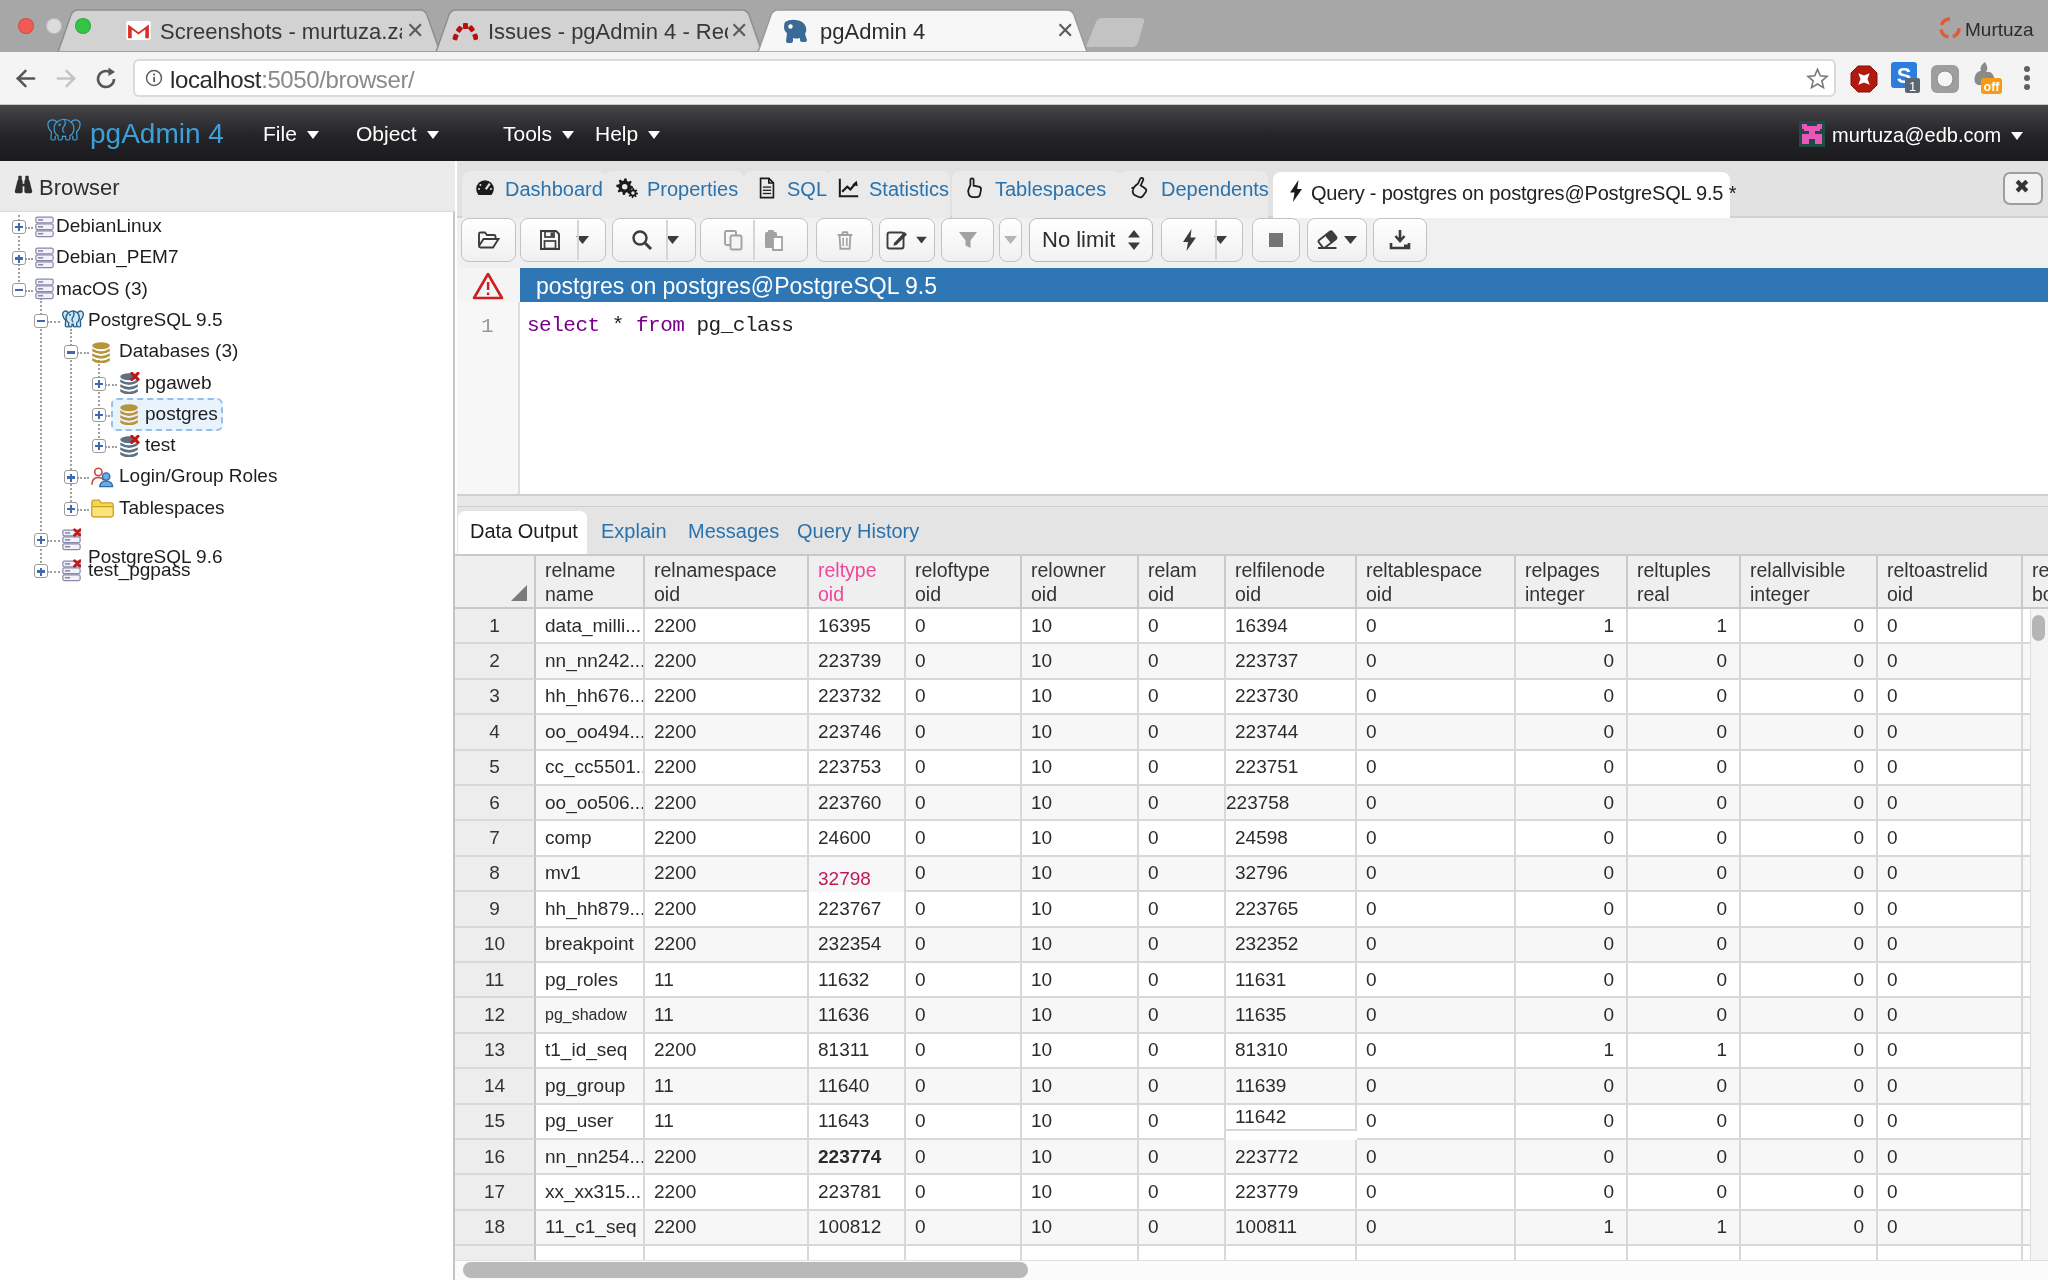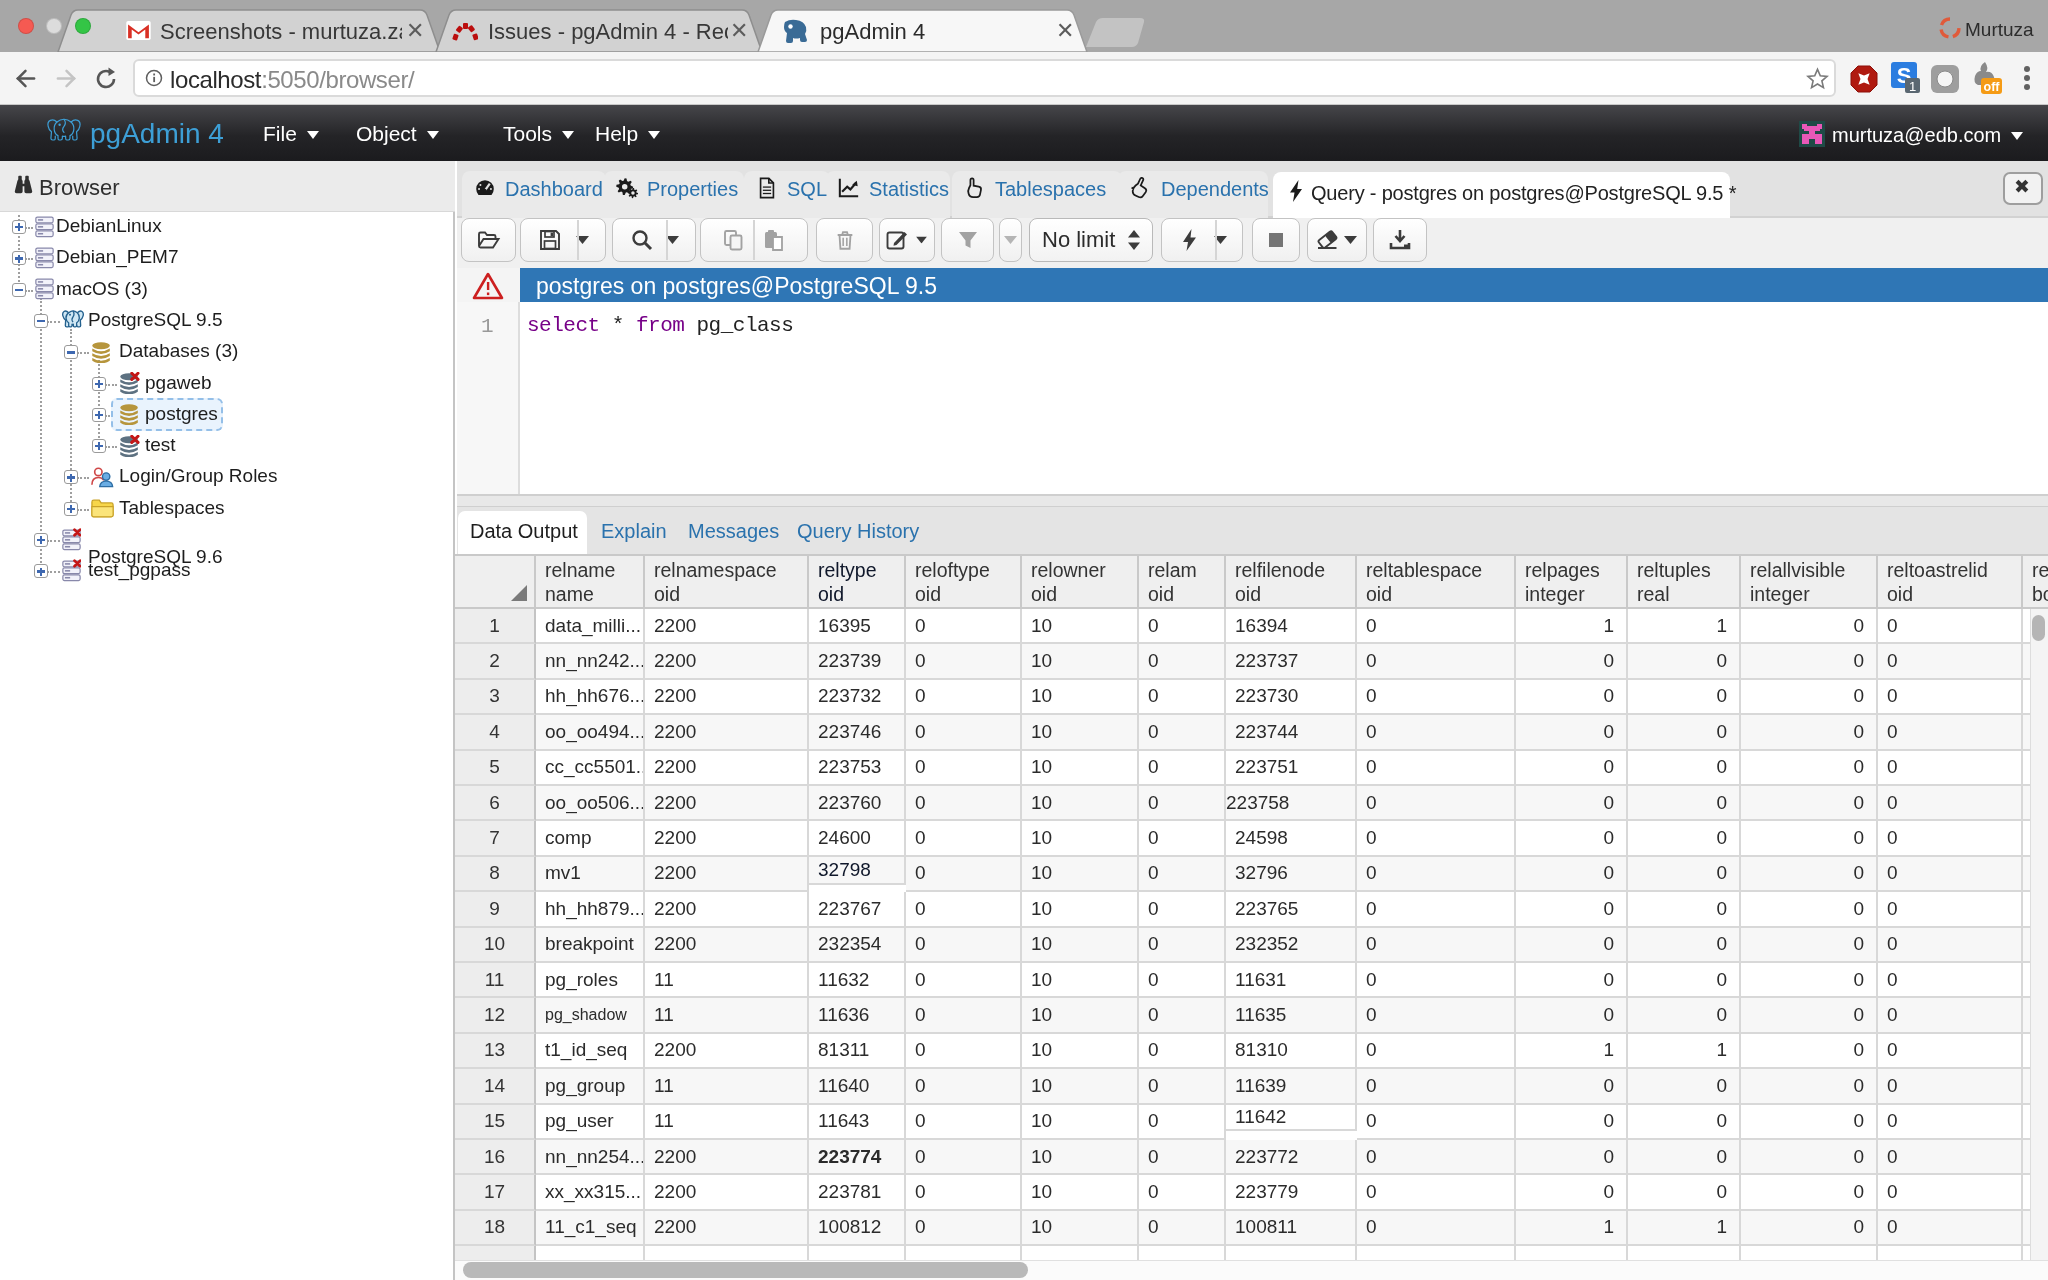--- a/index.html
+++ b/index.html
@@ -506,21 +506,21 @@
       <path d="M72 47 L56 47 L72 31 Z" fill="#7a7a7a"></path>
     </svg>
   </div>
 <div class="ab " style="left:536px;top:554px;width:109px;height:55px;border-right:2px solid #c9c9c9;overflow:hidden;">
     <div style="font-size:19.5px;color:#333;margin:4px 0 0 9px;line-height:24px;">relname<br>name</div>
   </div>
 <div class="ab " style="left:645px;top:554px;width:164px;height:55px;border-right:2px solid #c9c9c9;overflow:hidden;">
     <div style="font-size:19.5px;color:#333;margin:4px 0 0 9px;line-height:24px;">relnamespace<br>oid</div>
   </div>
 <div class="ab " style="left:809px;top:554px;width:97px;height:55px;border-right:2px solid #c9c9c9;overflow:hidden;">
-    <div style="font-size:19.5px;color:#0f172a;margin:4px 0 0 9px;line-height:24px;">reltype<br>oid</div>
+    <div style="font-size:19.5px;color:#ec4899;margin:4px 0 0 9px;line-height:24px;">reltype<br>oid</div>
   </div>
 <div class="ab " style="left:906px;top:554px;width:116px;height:55px;border-right:2px solid #c9c9c9;overflow:hidden;">
     <div style="font-size:19.5px;color:#333;margin:4px 0 0 9px;line-height:24px;">reloftype<br>oid</div>
   </div>
 <div class="ab " style="left:1022px;top:554px;width:117px;height:55px;border-right:2px solid #c9c9c9;overflow:hidden;">
     <div style="font-size:19.5px;color:#333;margin:4px 0 0 9px;line-height:24px;">relowner<br>oid</div>
   </div>
 <div class="ab " style="left:1139px;top:554px;width:87px;height:55px;border-right:2px solid #c9c9c9;overflow:hidden;">
     <div style="font-size:19.5px;color:#333;margin:4px 0 0 9px;line-height:24px;">relam<br>oid</div>
   </div>
@@ -639,21 +639,21 @@
 <div class="ab " style="left:1226px;top:821.4px;width:131px;height:35.4px;background:#ffffff;border-right:2px solid #d8d8d8;border-bottom:2px solid #d8d8d8;font-size:19px;color:#2b2b2b;display:flex;align-items:center;justify-content:flex-start;padding-left:9px;overflow:hidden;">24598</div>
 <div class="ab " style="left:1357px;top:821.4px;width:159px;height:35.4px;background:#ffffff;border-right:2px solid #d8d8d8;border-bottom:2px solid #d8d8d8;font-size:19px;color:#2b2b2b;display:flex;align-items:center;justify-content:flex-start;padding-left:9px;overflow:hidden;">0</div>
 <div class="ab " style="left:1516px;top:821.4px;width:112px;height:35.4px;background:#ffffff;border-right:2px solid #d8d8d8;border-bottom:2px solid #d8d8d8;font-size:19px;color:#2b2b2b;display:flex;align-items:center;justify-content:flex-end;padding-right:12px;overflow:hidden;">0</div>
 <div class="ab " style="left:1628px;top:821.4px;width:113px;height:35.4px;background:#ffffff;border-right:2px solid #d8d8d8;border-bottom:2px solid #d8d8d8;font-size:19px;color:#2b2b2b;display:flex;align-items:center;justify-content:flex-end;padding-right:12px;overflow:hidden;">0</div>
 <div class="ab " style="left:1741px;top:821.4px;width:137px;height:35.4px;background:#ffffff;border-right:2px solid #d8d8d8;border-bottom:2px solid #d8d8d8;font-size:19px;color:#2b2b2b;display:flex;align-items:center;justify-content:flex-end;padding-right:12px;overflow:hidden;">0</div>
 <div class="ab " style="left:1878px;top:821.4px;width:145px;height:35.4px;background:#ffffff;border-right:2px solid #d8d8d8;border-bottom:2px solid #d8d8d8;font-size:19px;color:#2b2b2b;display:flex;align-items:center;justify-content:flex-start;padding-left:9px;overflow:hidden;">0</div>
 <div class="ab " style="left:2023px;top:821.4px;width:67px;height:35.4px;background:#ffffff;border-right:2px solid #d8d8d8;border-bottom:2px solid #d8d8d8;font-size:19px;color:#2b2b2b;display:flex;align-items:center;justify-content:flex-start;padding-left:9px;overflow:hidden;"></div>
 <div class="ab " style="left:455px;top:856.8px;width:81px;height:35.4px;background:#ededed;border-right:2px solid #c4c4c4;border-bottom:2px solid #d8d8d8;font-size:19px;color:#333;display:flex;align-items:center;justify-content:center;">8</div>
 <div class="ab " style="left:536px;top:856.8px;width:109px;height:35.4px;background:#f7f7f7;border-right:2px solid #d8d8d8;border-bottom:2px solid #d8d8d8;font-size:19px;color:#2b2b2b;display:flex;align-items:center;justify-content:flex-start;padding-left:9px;overflow:hidden;">mv1</div>
 <div class="ab " style="left:645px;top:856.8px;width:164px;height:35.4px;background:#f7f7f7;border-right:2px solid #d8d8d8;border-bottom:2px solid #d8d8d8;font-size:19px;color:#2b2b2b;display:flex;align-items:center;justify-content:flex-start;padding-left:9px;overflow:hidden;">2200</div>
-<div class="ab " style="left:809px;top:856.8px;width:97px;height:28px;background:#f7f7f7;border-right:2px solid #d8d8d8;border-bottom:2px solid #d8d8d8;font-size:19px;color:#0f172a;display:flex;align-items:center;justify-content:flex-start;padding-left:9px;overflow:hidden;">32798</div>
+<div class="ab " style="left:809px;top:856.8px;width:97px;height:47px;background:#f7f7f7;border-right:2px solid #d8d8d8;border-bottom:2px solid #d8d8d8;font-size:19px;color:#be185d;display:flex;align-items:center;justify-content:flex-start;padding-left:9px;overflow:hidden;">32798</div>
 <div class="ab " style="left:906px;top:856.8px;width:116px;height:35.4px;background:#f7f7f7;border-right:2px solid #d8d8d8;border-bottom:2px solid #d8d8d8;font-size:19px;color:#2b2b2b;display:flex;align-items:center;justify-content:flex-start;padding-left:9px;overflow:hidden;">0</div>
 <div class="ab " style="left:1022px;top:856.8px;width:117px;height:35.4px;background:#f7f7f7;border-right:2px solid #d8d8d8;border-bottom:2px solid #d8d8d8;font-size:19px;color:#2b2b2b;display:flex;align-items:center;justify-content:flex-start;padding-left:9px;overflow:hidden;">10</div>
 <div class="ab " style="left:1139px;top:856.8px;width:87px;height:35.4px;background:#f7f7f7;border-right:2px solid #d8d8d8;border-bottom:2px solid #d8d8d8;font-size:19px;color:#2b2b2b;display:flex;align-items:center;justify-content:flex-start;padding-left:9px;overflow:hidden;">0</div>
 <div class="ab " style="left:1226px;top:856.8px;width:131px;height:35.4px;background:#f7f7f7;border-right:2px solid #d8d8d8;border-bottom:2px solid #d8d8d8;font-size:19px;color:#2b2b2b;display:flex;align-items:center;justify-content:flex-start;padding-left:9px;overflow:hidden;">32796</div>
 <div class="ab " style="left:1357px;top:856.8px;width:159px;height:35.4px;background:#f7f7f7;border-right:2px solid #d8d8d8;border-bottom:2px solid #d8d8d8;font-size:19px;color:#2b2b2b;display:flex;align-items:center;justify-content:flex-start;padding-left:9px;overflow:hidden;">0</div>
 <div class="ab " style="left:1516px;top:856.8px;width:112px;height:35.4px;background:#f7f7f7;border-right:2px solid #d8d8d8;border-bottom:2px solid #d8d8d8;font-size:19px;color:#2b2b2b;display:flex;align-items:center;justify-content:flex-end;padding-right:12px;overflow:hidden;">0</div>
 <div class="ab " style="left:1628px;top:856.8px;width:113px;height:35.4px;background:#f7f7f7;border-right:2px solid #d8d8d8;border-bottom:2px solid #d8d8d8;font-size:19px;color:#2b2b2b;display:flex;align-items:center;justify-content:flex-end;padding-right:12px;overflow:hidden;">0</div>
 <div class="ab " style="left:1741px;top:856.8px;width:137px;height:35.4px;background:#f7f7f7;border-right:2px solid #d8d8d8;border-bottom:2px solid #d8d8d8;font-size:19px;color:#2b2b2b;display:flex;align-items:center;justify-content:flex-end;padding-right:12px;overflow:hidden;">0</div>
 <div class="ab " style="left:1878px;top:856.8px;width:145px;height:35.4px;background:#f7f7f7;border-right:2px solid #d8d8d8;border-bottom:2px solid #d8d8d8;font-size:19px;color:#2b2b2b;display:flex;align-items:center;justify-content:flex-start;padding-left:9px;overflow:hidden;">0</div>
 <div class="ab " style="left:2023px;top:856.8px;width:67px;height:35.4px;background:#f7f7f7;border-right:2px solid #d8d8d8;border-bottom:2px solid #d8d8d8;font-size:19px;color:#2b2b2b;display:flex;align-items:center;justify-content:flex-start;padding-left:9px;overflow:hidden;"></div>

